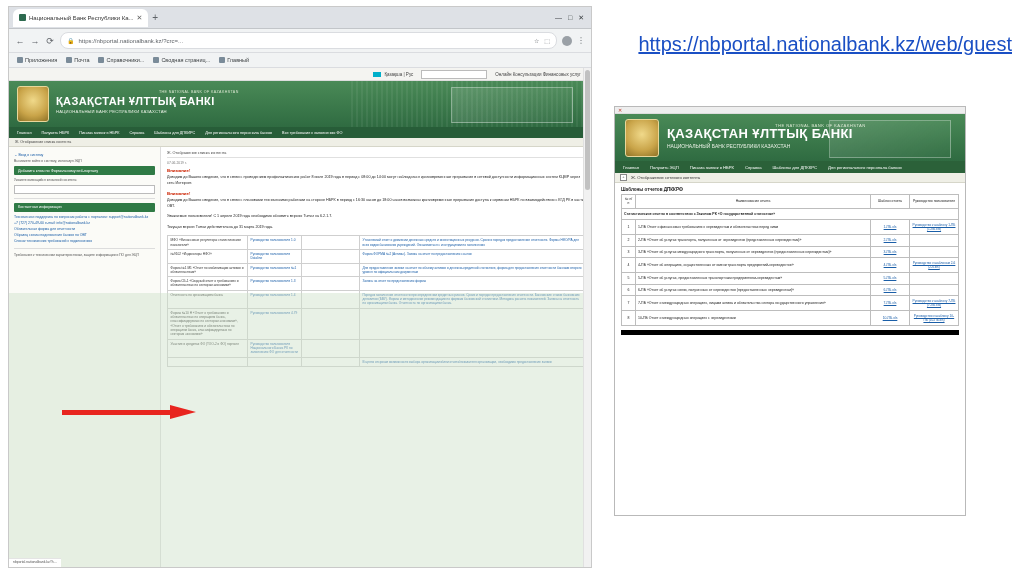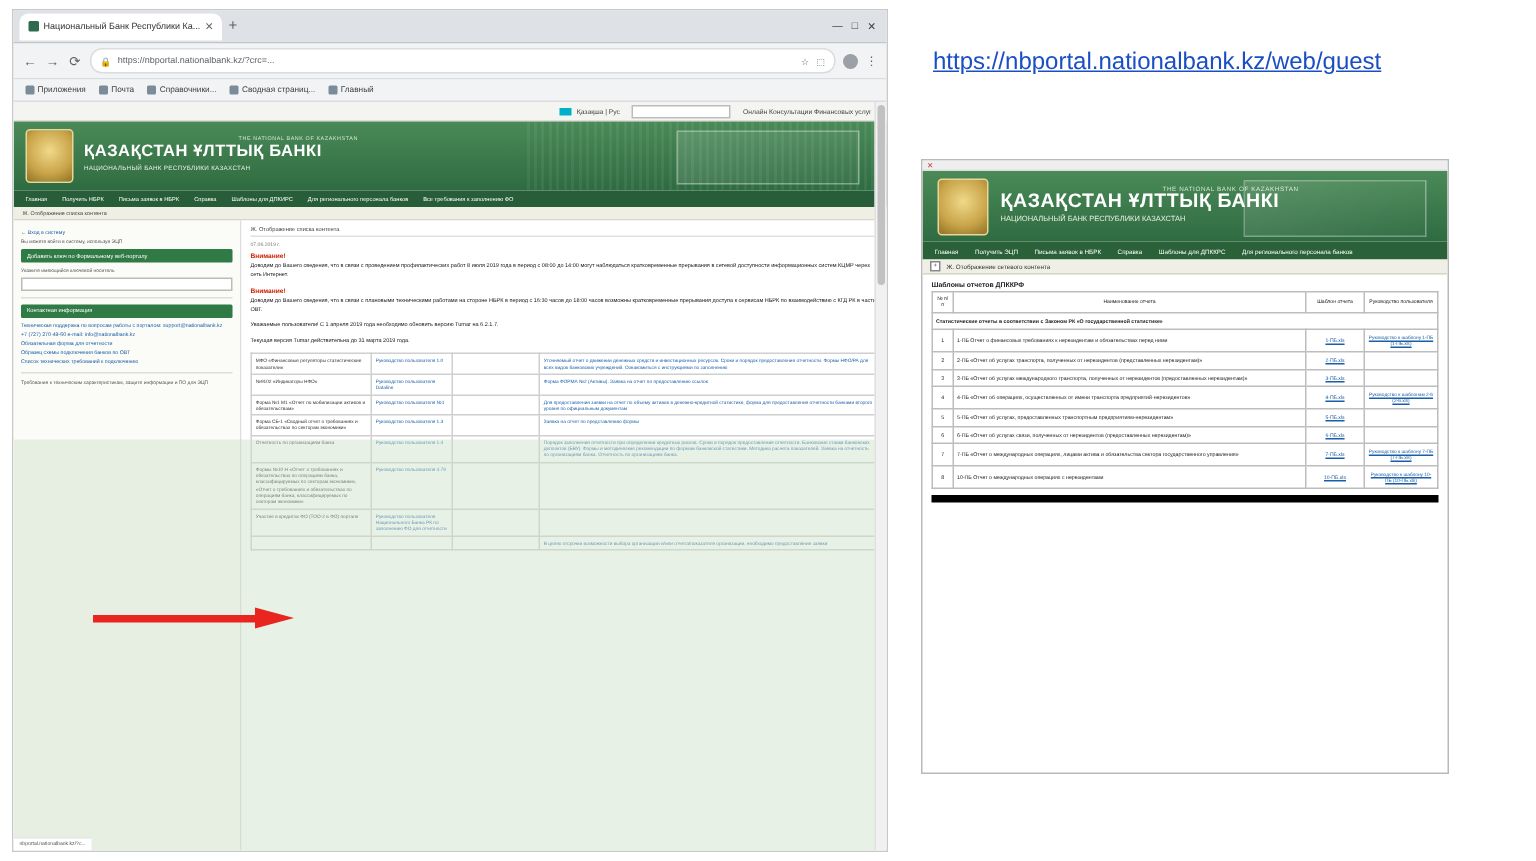--- a/index.html
+++ b/index.html
@@ -153,22 +153,23 @@
   .arrow .shaft{position:absolute;left:0;top:5px;width:110px;height:5px;background:#e8251f;}
   .arrow .head{
     position:absolute;left:108px;top:0;width:0;height:0;
     border-top:7px solid transparent;border-bottom:7px solid transparent;
     border-left:26px solid #e8251f;
   }
 
   
   .url-title{
     position:absolute;left:622px;top:32px;width:390px;
-    font-size:16px;line-height:1.28;color:#1a4fc4;text-decoration:underline;
+    font-size:20px;line-height:1.28;color:#1a4fc4;text-decoration:underline;
     word-break:break-all;
+    text-align:right;
   }
   .shot{
     position:absolute;left:614px;top:106px;width:352px;height:410px;
     background:#fff;border:1px solid #b9b9b9;box-sizing:border-box;overflow:hidden;
   }
   .shot-bar{height:7px;background:#eeeeee;border-bottom:1px solid #ddd;display:flex;align-items:center;padding:0 3px;box-sizing:border-box;}
   .shot-bar .x{font-size:5px;color:#c0392b;}
   .shot-hdr{
     height:47px;background:linear-gradient(180deg,#4a8a57 0%,#2f6b41 100%);
     display:flex;align-items:center;position:relative;overflow:hidden;

